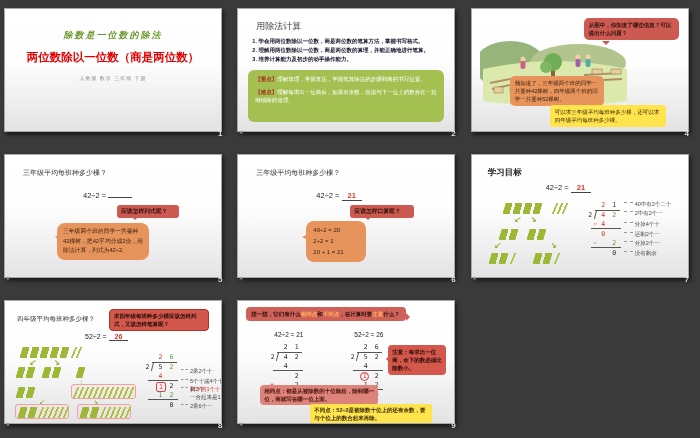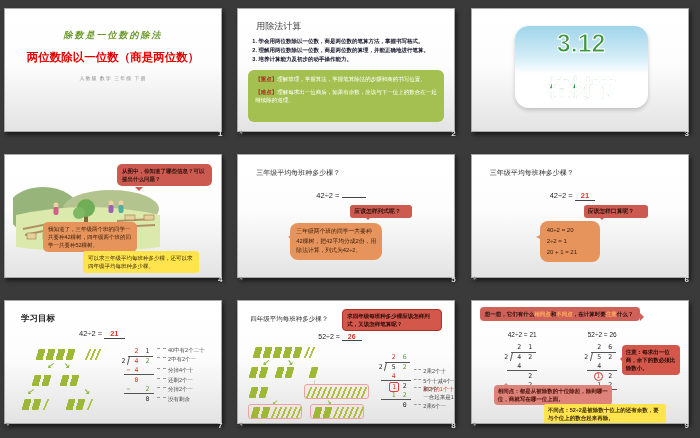--- a/index.html
+++ b/index.html
@@ -60,29 +60,20 @@
       </div>
       <div class="abs" style="left:10px;top:61px;width:196px;height:52px;background:#a4c050;border-radius:6px;padding:5px 7px;box-sizing:border-box;font-size:5.5px;line-height:8px;color:#ffffff;">
         <div style="margin-bottom:5px;"><span style="color:#a93226;font-weight:bold;">【重点】</span><span>理解算理，掌握算法，掌握笔算除法的步骤和商的书写位置。</span></div>
         <div><span style="color:#a93226;font-weight:bold;">【难点】</span><span>理解每求出一位商后，如果有余数，应该与下一位上的数合在一起继续除的道理。</span></div>
       </div>
     </div>
     <div class="star">✶</div>
     <div class="num">2</div>
   </div>
 
-  <div class="cell">
-    <div class="slide">
-      <div class="abs" style="left:43px;top:17px;width:133px;height:82px;border-radius:14px;overflow:hidden;box-shadow:0 2px 4px rgba(0,0,0,.2);background:linear-gradient(180deg,#9fd4ea 0%,#d9f0f8 42%,#ffffff 58%,#ffffff 100%);">
-        <div style="position:absolute;left:0;top:3px;width:100%;text-align:center;font-size:25px;font-weight:bold;color:#3c9a40;-webkit-text-stroke:1px #ffffff;text-shadow:0 1px 1px rgba(255,255,255,.8);">3.12</div>
-        <div style="position:absolute;left:0;bottom:4px;width:100%;text-align:center;font-size:23px;font-weight:bold;color:#2f8f3c;-webkit-text-stroke:0.8px #ffffff;text-shadow:0 1px 1px rgba(255,255,255,.8);">植树节</div>
-      </div>
-    </div>
-    <div class="num">3</div>
-  </div>
 
   <div class="cell">
     <div class="slide">
       <svg class="abs" style="left:8px;top:22px;" width="150" height="76" viewBox="0 0 150 76">
         <ellipse cx="30" cy="34" rx="36" ry="24" fill="#97b57b"></ellipse>
         <ellipse cx="98" cy="32" rx="48" ry="19" fill="#b3c48e"></ellipse>
         <path d="M3,38 Q75,22 147,38 L147,70 Q75,80 3,70 Z" fill="#dcE9ad"></path>
         <g stroke="#b09066" stroke-width="2">
           <line x1="10" y1="52" x2="40" y2="46"></line>
             <line x1="12" y1="58" x2="44" y2="51"></line>

